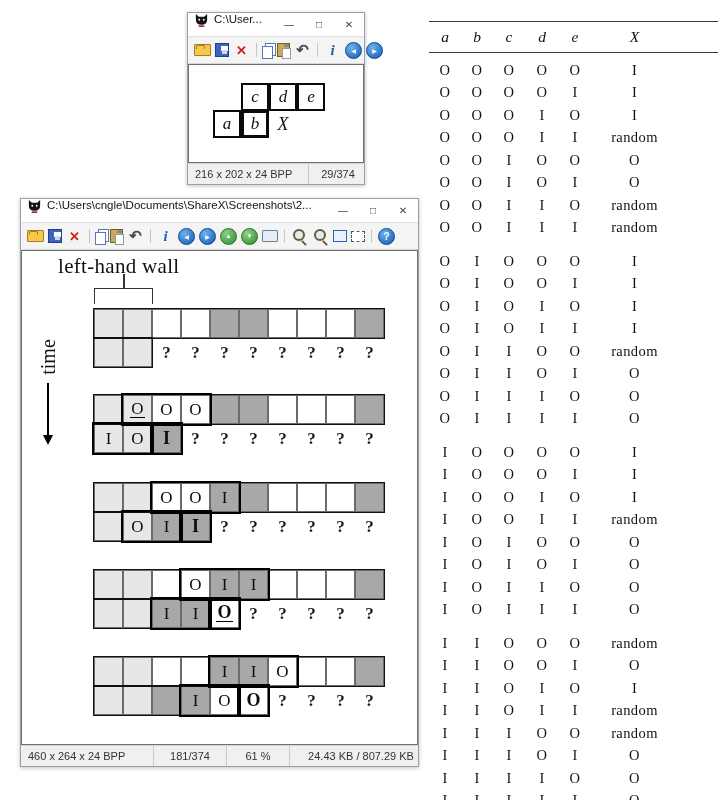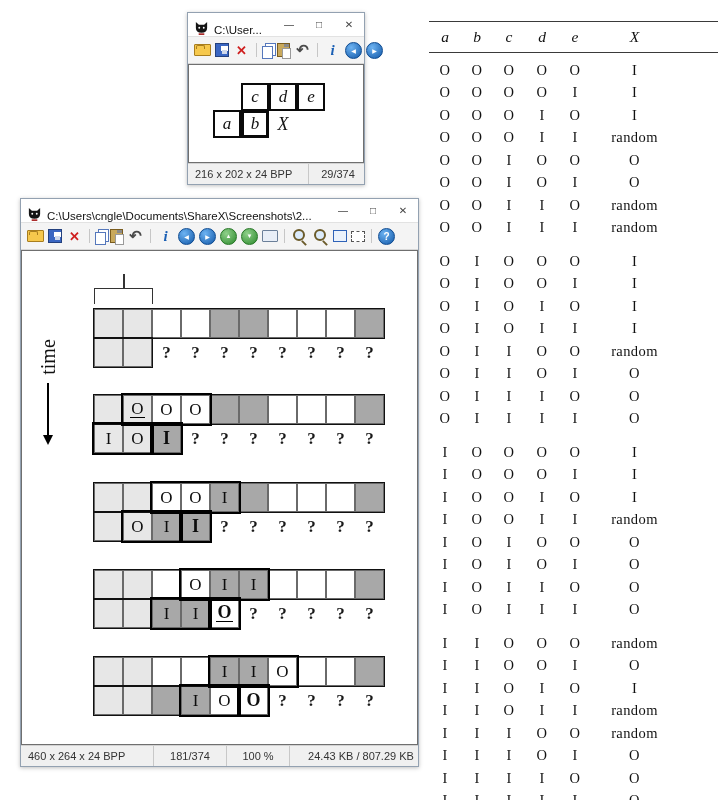--- a/index.html
+++ b/index.html
@@ -2,21 +2,21 @@
 <html><head>
 <meta charset="utf-8">
 <style>
   html,body{margin:0;padding:0;}
   body{width:721px;height:800px;position:relative;background:#fff;
        font-family:"Liberation Sans",sans-serif;overflow:hidden;color:#222;}
 
   
   .win{position:absolute;background:#fff;border:1px solid #93a1b1;
        box-shadow:0 1px 4px rgba(0,0,0,.25);display:flex;flex-direction:column;}
-  .titlebar{height:23px;display:flex;align-items:flex-end;padding-left:6px;
+  .titlebar{height:23px;display:flex;align-items:flex-start;padding-left:6px;
             background:#fff;flex:0 0 auto;font-size:11.5px;white-space:nowrap;overflow:hidden;}
   .tb-title{flex:1 1 auto;overflow:hidden;text-overflow:clip;white-space:nowrap;margin-left:5px;color:#111;}
   .wbtn{width:30px;height:100%;display:flex;align-items:center;justify-content:center;
         font-size:10px;color:#444;flex:0 0 auto;}
   .toolbar{height:26px;display:flex;align-items:center;padding:0 4px;background:#f4f4f4;
            border-top:1px solid #e2e2e2;border-bottom:1px solid #d7d7d7;flex:0 0 auto;}
   .canvas{flex:1 1 auto;background:#fff;border:1px solid #6f6f6f;margin:0;position:relative;overflow:hidden;}
   .statusbar{height:20px;display:flex;align-items:center;background:#f0f0f0;
              border-top:1px solid #d2d2d2;font-size:11px;color:#333;flex:0 0 auto;overflow:hidden;}
   .sbsec{height:100%;display:flex;align-items:center;padding:0 7px;border-right:1px solid #c8c8c8;
@@ -181,20 +181,21 @@
       <span class="tbi i-panel"></span>
       <span class="tsep"></span>
       <span class="tbi i-zoom-in">+</span>
       <span class="tbi i-zoom-out">−</span>
       <span class="tbi i-fit-window"></span>
       <span class="tbi i-selection"></span>
       <span class="tsep"></span>
       <span class="tbi i-help">?</span>
     </div>
   <div class="canvas" id="big-canvas">
+    <div class="wall-label">left-hand wall</div>
     <div class="bracket"></div>
     <div class="time-label">time</div>
     <div class="time-arrow"></div>
     <div id="ca-groups">
         <div class="cell f-w" style="left: 72px; top: 58px;"></div>
         <div class="cell f-w" style="left: 101px; top: 58px;"></div>
         <div class="cell f-E" style="left: 130px; top: 58px;"></div>
         <div class="cell f-E" style="left: 159px; top: 58px;"></div>
         <div class="cell f-d" style="left: 188px; top: 58px;"></div>
         <div class="cell f-d" style="left: 217px; top: 58px;"></div>
@@ -360,21 +361,21 @@
         <div class="qcell" style="left: 333px; top: 435px;">?</div>
         <div class="runbox" style="left: 71px; top: 434px; width: 176px; height: 31px;"></div>
         <div class="tkbox" style="left: 186px; top: 404px; width: 91px; height: 33px;"></div>
         <div class="tkbox" style="left: 157px; top: 433px; width: 62px; height: 33px;"></div>
         <div class="tkbox" style="left: 215px; top: 433px; width: 33px; height: 33px;"></div>
       </div>
   </div>
   <div class="statusbar">
       <span class="sbsec">460 x 264 x 24 BPP</span>
       <span class="sbsec">181/374</span>
-      <span class="sbsec">100 %</span>
+      <span class="sbsec">61 %</span>
       <span class="sbsec">24.43 KB / 807.29 KB</span>
     </div>
 </div>
 
 <div id="rule-table">
     <div class="trule" style="margin-top: 21px;"></div>
     <div class="trow thead">
       <span>a</span>
       <span>b</span>
       <span>c</span>

